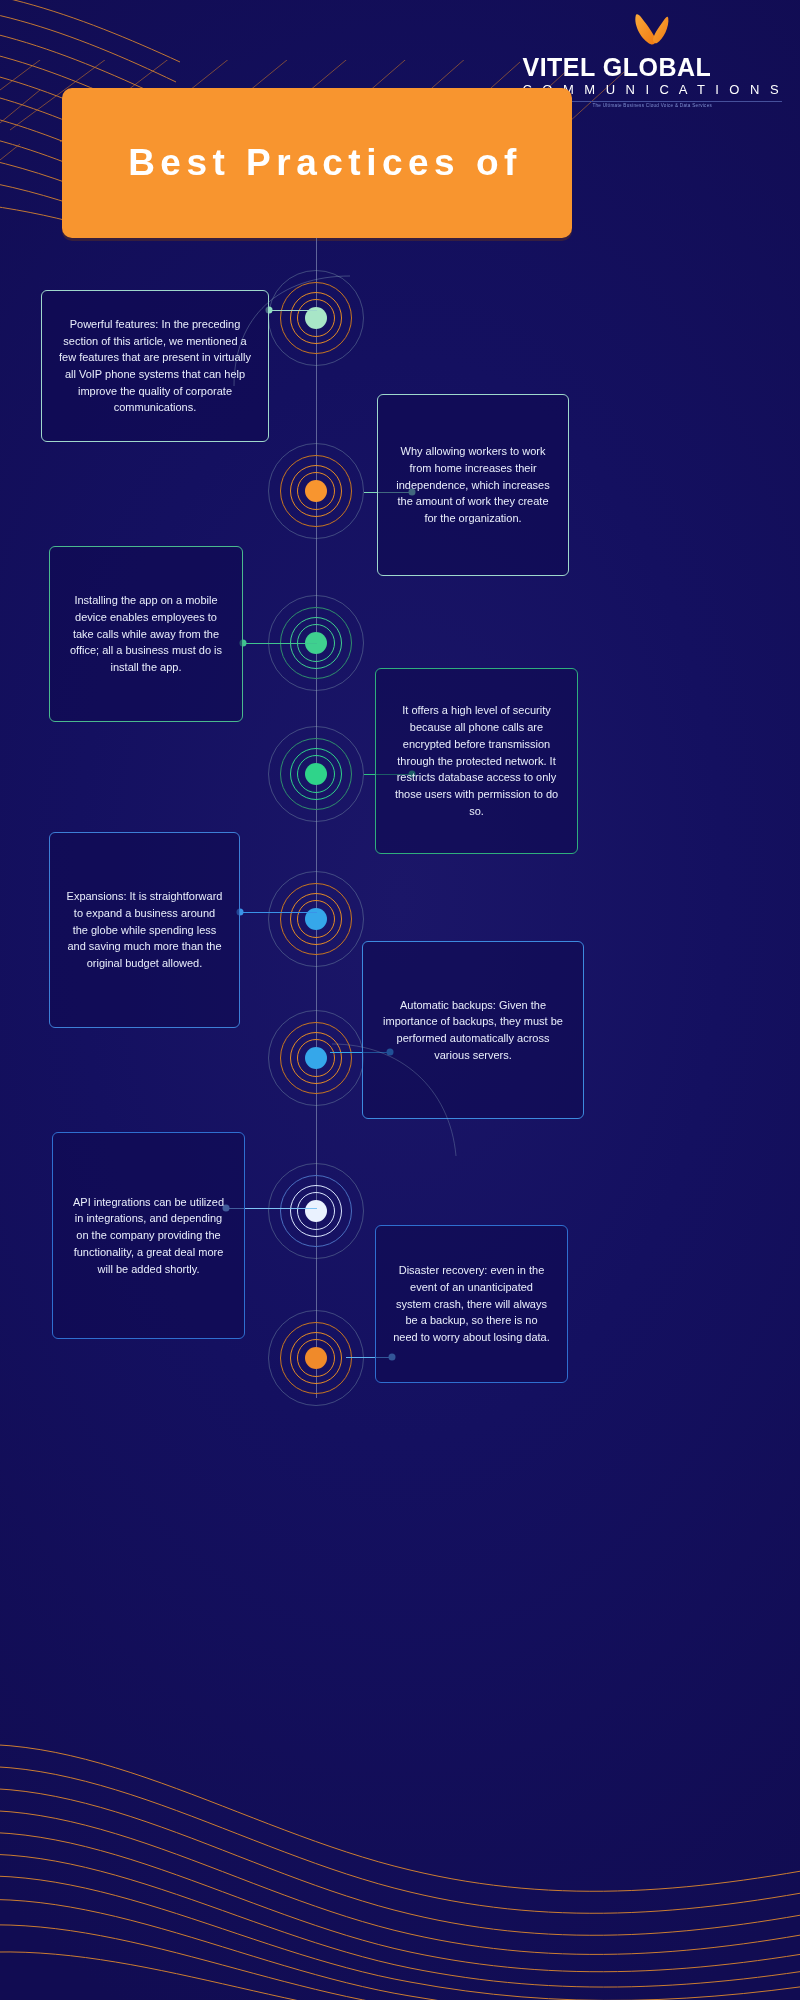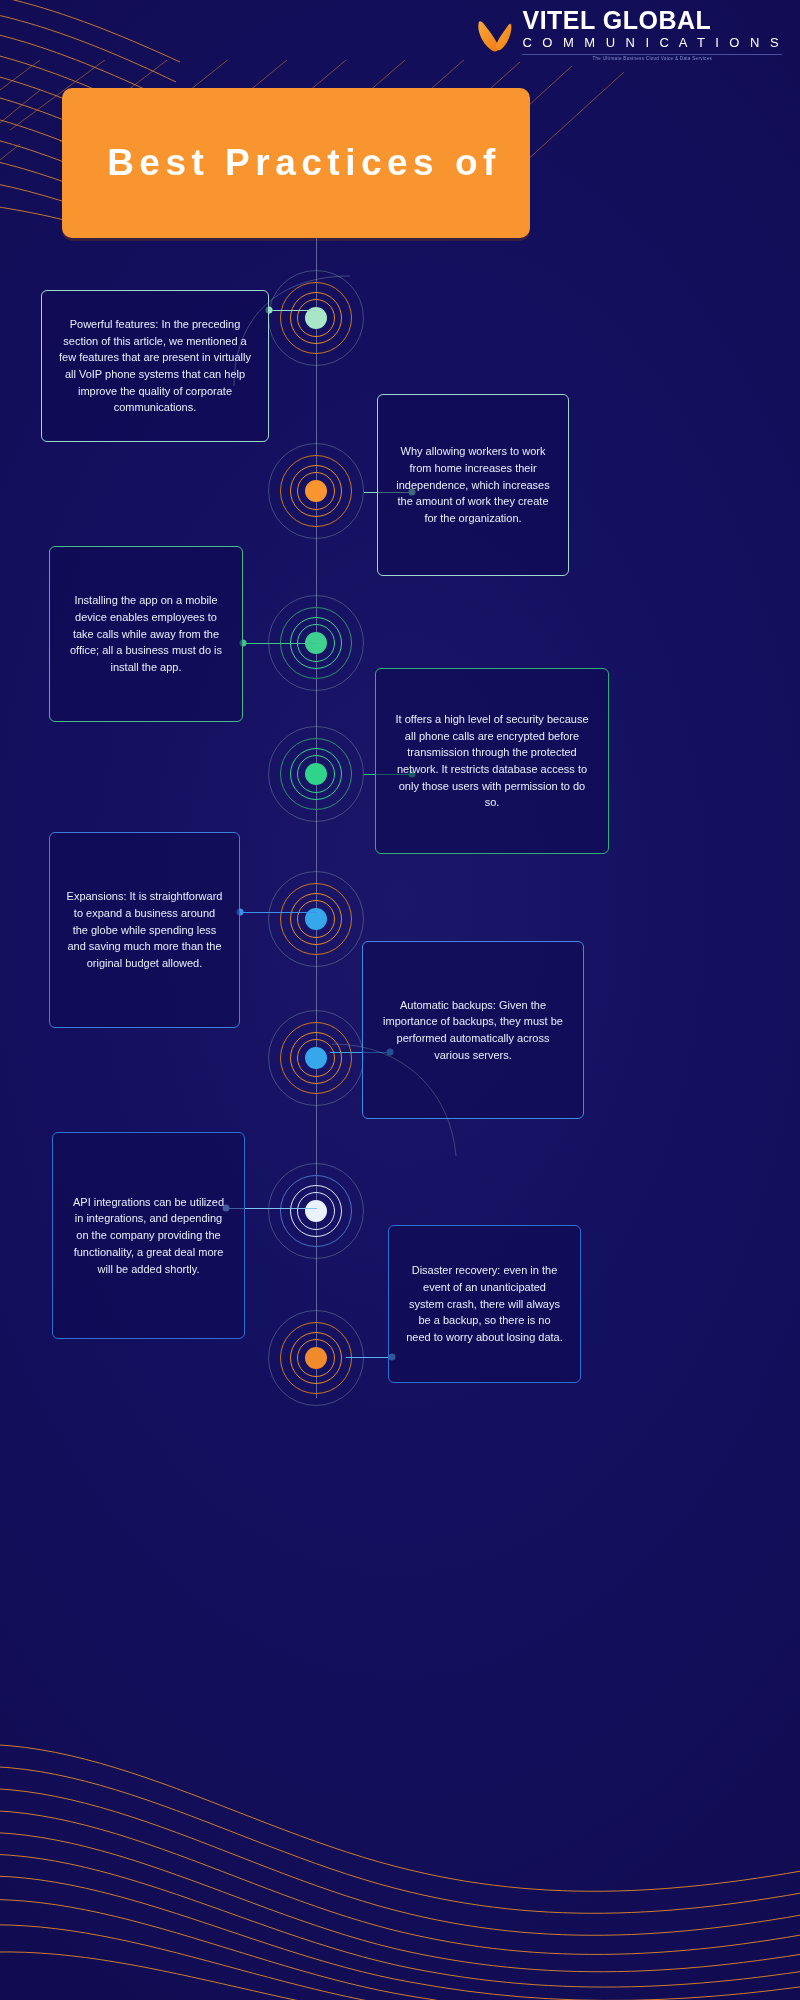--- a/index.html
+++ b/index.html
@@ -15,39 +15,39 @@
     background: radial-gradient(ellipse 90% 60% at 50% 45%, #1b1668 0%, #141060 45%, #110c52 100%);
     overflow: hidden;
   }
   
   .wave { position: absolute; pointer-events: none; }
   .wave-tl { top: -30px; left: -120px; width: 420px; height: 330px; }
   .wave-bl { bottom: -10px; left: -60px; width: 900px; height: 300px; }
   .wave-title-lines { top: 60px; left: 0; width: 640px; height: 200px; opacity: .85; }
 
   
-  .logo { position: absolute; top: 8px; right: 18px; display: flex; align-items: center; gap: 7px; }
+  .logo { position: absolute; top: 8px; right: 18px; display: flex; align-items: center; gap: 7px; flex-direction: column; }
   .logo-mark { width: 40px; height: 40px; flex: none; }
   .logo-text { display: flex; flex-direction: column; justify-content: center; }
   .logo-name {
     color: #ffffff; font-size: 25px; font-weight: bold; letter-spacing: .5px;
     line-height: 1; font-family: "Liberation Sans", sans-serif;
   }
   .logo-sub {
     color: #ffffff; font-size: 13px; letter-spacing: 3.45px; line-height: 1.5;
     text-align: center; white-space: nowrap;
   }
   .logo-tag {
     color: #7f8fd0; font-size: 4.6px; letter-spacing: .28px; line-height: 1.4;
     text-align: center; white-space: nowrap; border-top: 1px solid #46509b; padding-top: 1px; margin-top: 1px;
   }
 
   
   .banner {
-    position: absolute; left: 62px; top: 88px; width: 468px; height: 150px;
+    position: absolute; left: 62px; top: 88px; width: 510px; height: 150px;
     background: #f8952f; border-radius: 10px;
     display: flex; flex-direction: column; align-items: center; justify-content: center;
     box-shadow: 0 3px 0 0 rgba(120,60,10,.35);
     padding-left: 16px;
   }
   .banner h1 {
     color: #ffffff; font-weight: bold; text-align: center; line-height: 1.08;
   }
   .banner .l1 { font-size: 37px; letter-spacing: 5.5px; }
   .banner .l2 { font-size: 46px; letter-spacing: 5px; }
@@ -245,37 +245,37 @@
   </div>
 
   <div class="card" style="left:49px;  top:546px;  width:194px; height:176px; border-color:#4ab98e;">
     <span>Installing the app on a mobile device enables employees to take calls while away from the office; all a business must do is install the app.</span>
   </div>
 
   <div class="card" style="left:377px; top:394px; width:192px; height:182px; border-color:#9fd8cc;">
     <span>Why allowing workers to work from home increases their independence, which increases the amount of work they create for the organization.</span>
   </div>
 
-  <div class="card" style="left:375px; top:668px; width:234px; height:186px; border-color:#2fae7d;">
+  <div class="card" style="left:375px; top:668px; width:203px; height:186px; border-color:#2fae7d;">
     <span>It offers a high level of security because all phone calls are encrypted before transmission through the protected network. It restricts database access to only those users with permission to do so.</span>
   </div>
 
   <div class="card" style="left:49px;  top:832px;  width:191px; height:196px; border-color:#3d7fd6;">
     <span>Expansions: It is straightforward to expand a business around the globe while spending less and saving much more than the original budget allowed.</span>
   </div>
 
   <div class="card" style="left:52px;  top:1132px; width:193px; height:207px; border-color:#2f6fd0;">
     <span>API integrations can be utilized in integrations, and depending on the company providing the functionality, a great deal more will be added shortly.</span>
   </div>
 
   <div class="card" style="left:362px; top:941px; width:222px; height:178px; border-color:#3d8ade;">
     <span>Automatic backups: Given the importance of backups, they must be performed automatically across various servers.</span>
   </div>
 
-  <div class="card" style="left:375px; top:1225px; width:193px; height:158px; border-color:#2f6fd0;margin-left:13px;">
+  <div class="card" style="left:375px; top:1225px; width:193px; height:158px; border-color:#2f6fd0;">
     <span>Disaster recovery: even in the event of an unanticipated system crash, there will always be a backup, so there is no need to worry about losing data.</span>
   </div>
 
   <svg class="arc" style="left:230px; top:270px; width:180px; height:120px;" viewBox="0 0 180 120">
     <path d="M4,116 C4,46 50,6 120,6" fill="none" stroke="rgba(150,180,195,.35)" stroke-width="1"></path>
   </svg>
   <svg class="arc" style="left:330px; top:1040px; width:140px; height:120px;" viewBox="0 0 140 120">
     <path d="M2,4 C70,4 120,48 126,116" fill="none" stroke="rgba(150,180,195,.30)" stroke-width="1"></path>
   </svg>
 

